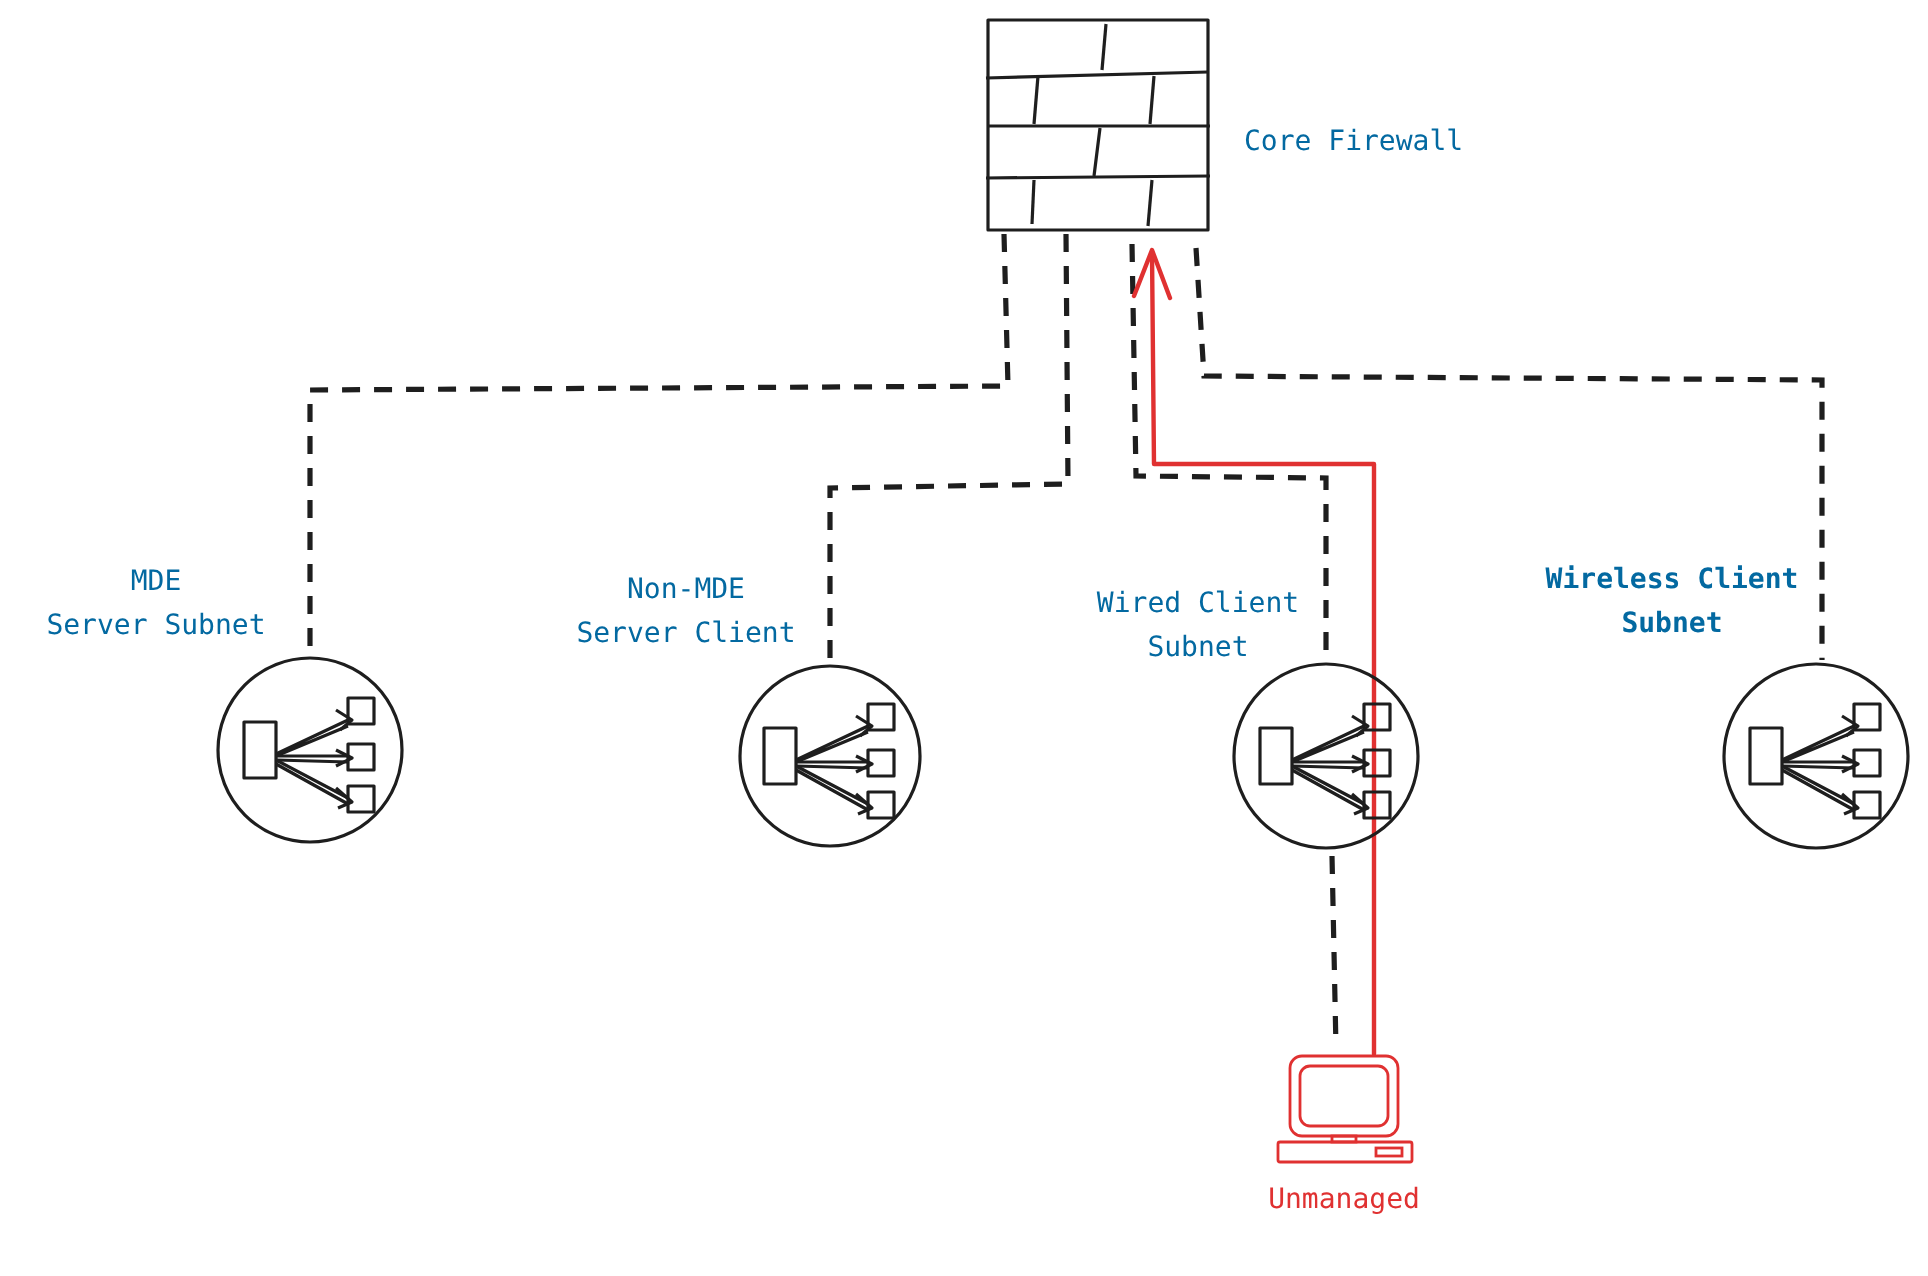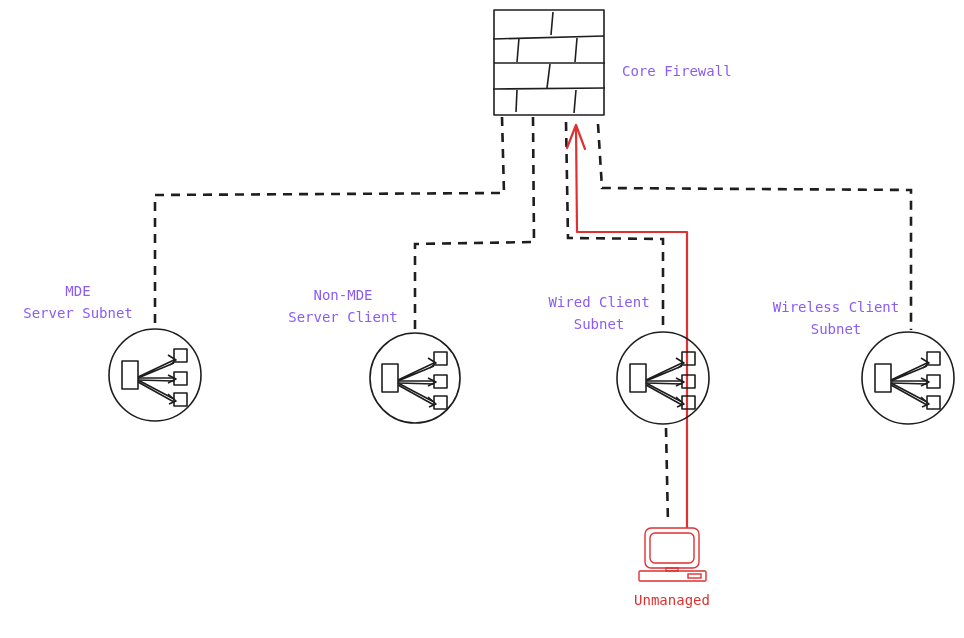--- a/index.html
+++ b/index.html
@@ -1,18 +1,18 @@
 <!DOCTYPE html>
 <html><head>
 <meta charset="utf-8">
 <style>
   html, body { margin: 0; padding: 0; background: #ffffff; }
   body { width: 964px; height: 638px; position: relative; overflow: hidden; font-family: "DejaVu Sans Mono", monospace; }
   svg#diagram { position: absolute; left: 0; top: 0; }
-  .lbl { position: absolute; font-family: "DejaVu Sans Mono", monospace; font-size: 14px; color: #8b5cf6; text-align: center; line-height: 22px; white-space: pre; }
+  .lbl { position: absolute; font-family: "DejaVu Sans Mono", monospace; font-size: 14px; color: #0369a1; text-align: center; line-height: 22px; white-space: pre; }
   .lbl.red { color: #e03131; }
   .dash { fill: none; stroke: #1e1e1e; stroke-width: 2.6; stroke-dasharray: 9 7; stroke-linecap: butt; }
   .ink { fill: none; stroke: #1e1e1e; stroke-width: 1.6; stroke-linejoin: round; }
   .redink { fill: none; stroke: #e03131; stroke-width: 2.2; stroke-linejoin: round; stroke-linecap: round; }
   .redthin { fill: none; stroke: #e03131; stroke-width: 1.4; }
 </style>
 </head>
 <body>
 
 <svg id="diagram" width="964" height="638" viewBox="0 0 964 638">
@@ -101,15 +101,15 @@
   </g>
 </svg>
 
 <div class="lbl" style="left:622px; top:60px;">Core Firewall</div>
 <div class="lbl" style="left:8px; top:280px; width:140px;">MDE
 Server Subnet</div>
 <div class="lbl" style="left:273px; top:284px; width:140px;">Non-MDE
 Server Client</div>
 <div class="lbl" style="left:536px; top:291px; width:126px;text-align:center;">Wired Client
 Subnet</div>
-<div class="lbl" style="left:762px; top:296px; width:148px;">Wireless Client
+<div class="lbl" style="left:762px; top:279px; width:148px;font-weight:bold;">Wireless Client
 Subnet</div>
 <div class="lbl red" style="left:612px; top:589px; width:120px;">Unmanaged</div>
 
 </body></html>

